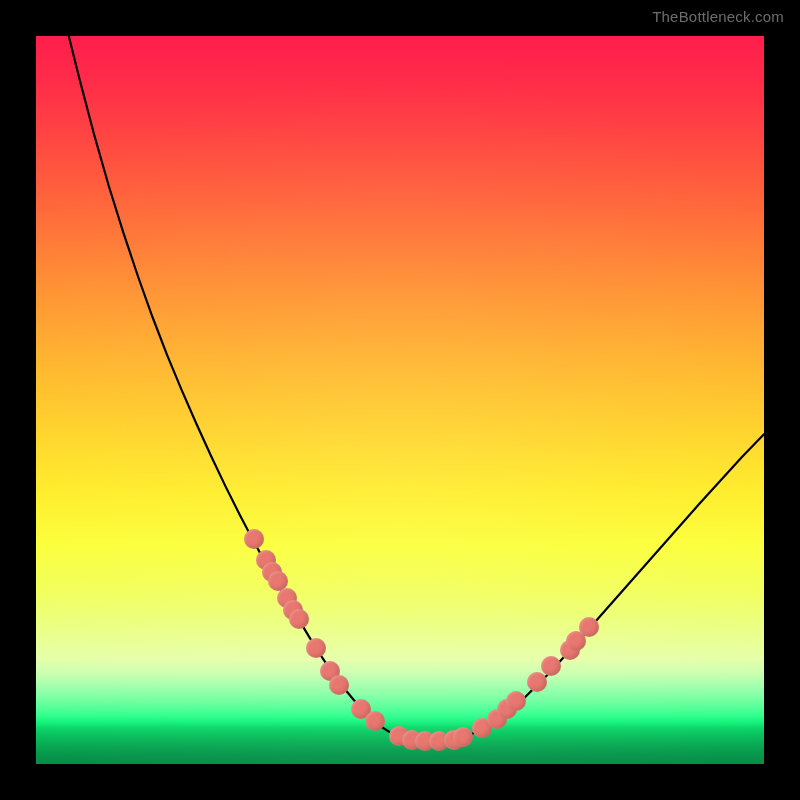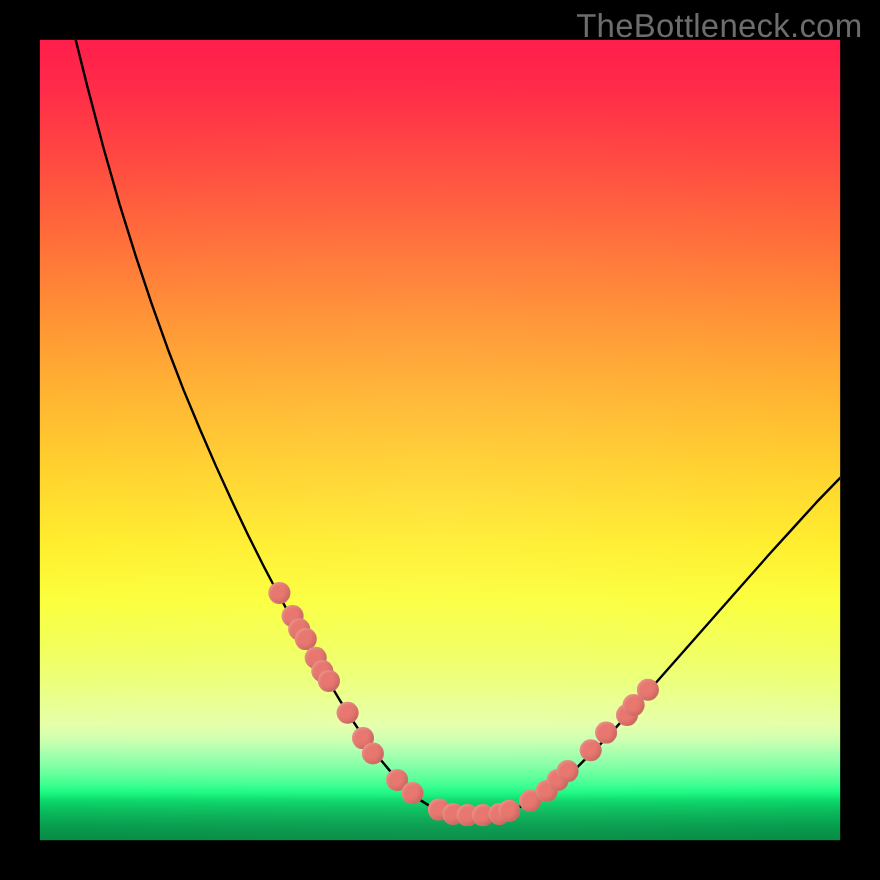--- a/index.html
+++ b/index.html
@@ -74,21 +74,21 @@
     inset: 0;
     width: 100%;
     height: 100%;
     pointer-events: none;
   }
   .watermark {
     position: absolute;
     top: 8px;
     right: 16px;
     color: #6d6d6d;
-    font-size: 30px;
+    font-size: 15px;
     font-weight: 400;
     letter-spacing: 0.2px;
     user-select: none;
   }
   .marker {
     position: absolute;
     width: 20px;
     height: 20px;
     margin-left: -10px;
     margin-top: -10px;

